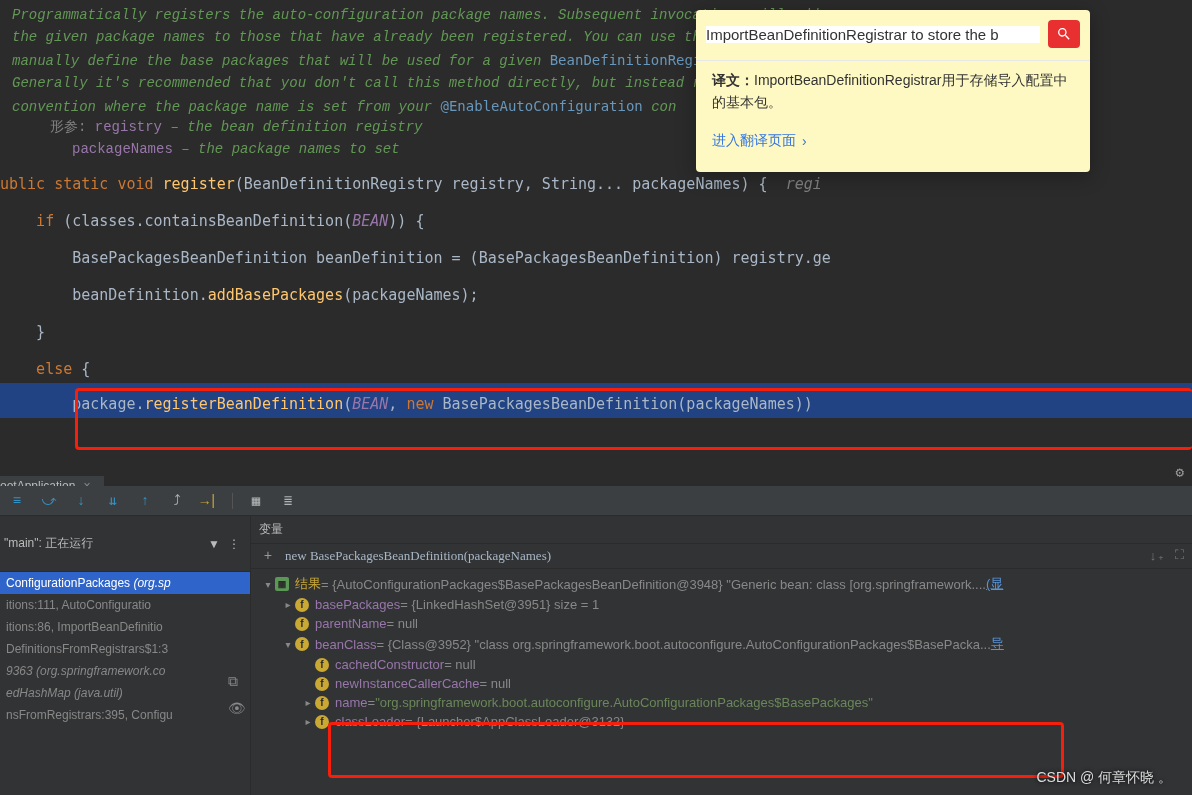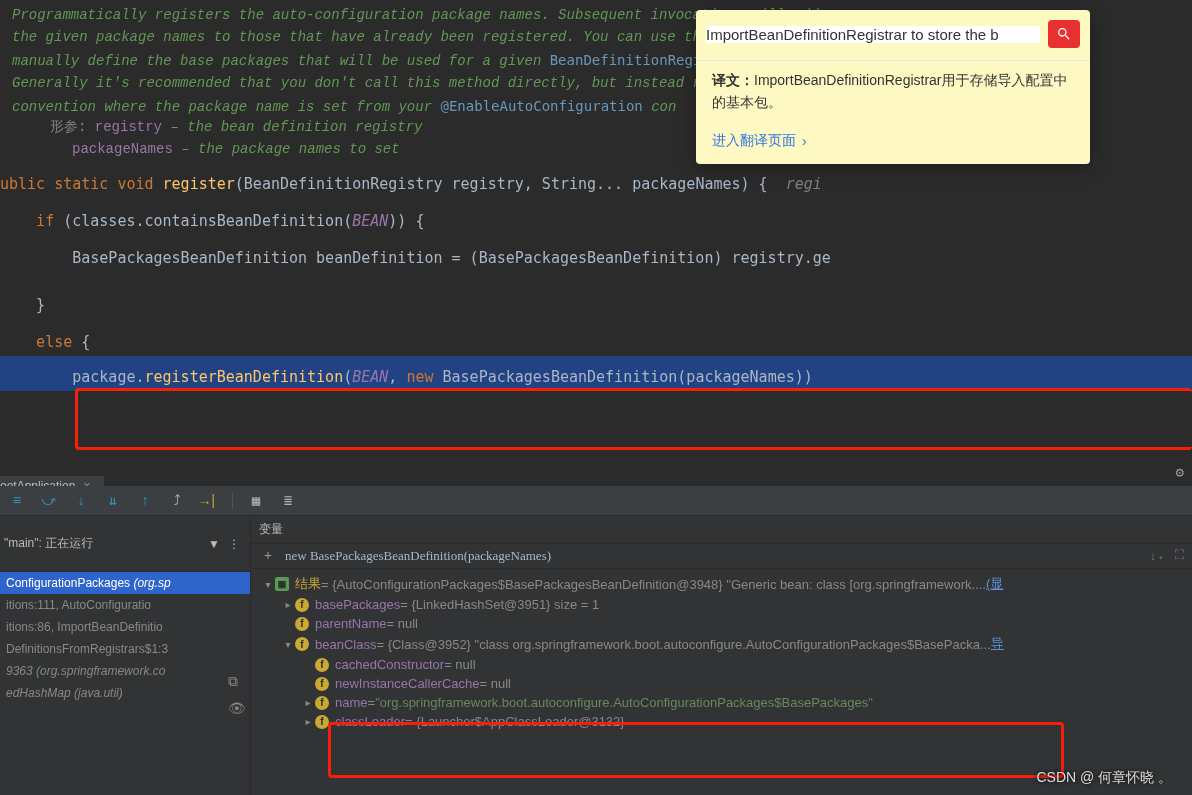--- a/index.html
+++ b/index.html
@@ -36,21 +36,21 @@
   font-family:Arial,sans-serif;
   color:#333; font-size:14px;
   z-index:10;
 }
 .translate-search { display:flex; padding:10px 10px 4px 10px; gap:8px; align-items:center; }
 .translate-search input { flex:1; border:none; outline:none; font-size:15px; color:#333; font-family:Arial; }
 .search-btn { width:32px; height:28px; background:#e83030; border-radius:4px; display:flex; align-items:center; justify-content:center; cursor:pointer; }
 .search-btn svg { width:16px; height:16px; fill:#fff; }
 .translate-body { padding:0 16px 4px 16px; line-height:1.6; }
 .translate-label { font-weight:bold; }
-.translate-link { padding:0 16px 14px 16px; color:#3476e0; cursor:pointer; display:flex; align-items:center; gap:6px; font-size:14px; }
+.translate-link { padding:0 16px 22px 16px; color:#3476e0; cursor:pointer; display:flex; align-items:center; gap:6px; font-size:14px; }
 .translate-divider { border-top:1px solid #e8e8e8; margin:8px 0; }
 
 .run-tab { position:absolute; left:0; top:476px; background:#3c3f41; padding:3px 14px 5px 0; color:#bbb; font-size:12px; display:flex; align-items:center; font-family:Arial; }
 .run-tab .close-x { margin-left:8px; color:#888; }
 .gear-icon { position:absolute; right:8px; top:464px; color:#999; }
 
 .debug-panel { position:absolute; left:0; top:486px; width:1192px; height:309px; background:#313335; }
 .debug-toolbar { height:30px; background:#3c3f41; border-bottom:1px solid #2b2b2b; display:flex; align-items:center; padding:0 8px; gap:14px; }
 .tb-icon { width:18px; height:18px; color:#afb1b3; cursor:pointer; display:inline-flex; align-items:center; justify-content:center; }
 .tb-sep { width:1px; height:16px; background:#555; }
@@ -102,20 +102,21 @@
   </div>
 </div>
 
 <div class="code">
   <div class="code-line"><span class="kw">ublic static void </span><span class="method">register</span><span class="ident">(BeanDefinitionRegistry registry, String... packageNames) {  </span><span class="comment">regi</span></div>
   <div class="code-line" style="height:10px"></div>
   <div class="code-line"><span class="kw">    if </span><span class="ident">(classes.containsBeanDefinition(</span><span class="const">BEAN</span><span class="ident">)) {</span></div>
   <div class="code-line" style="height:10px"></div>
   <div class="code-line"><span class="ident">        BasePackagesBeanDefinition beanDefinition = (BasePackagesBeanDefinition) registry.ge</span></div>
   <div class="code-line" style="height:10px"></div>
+  <div class="code-line"><span class="ident">        beanDefinition.</span><span class="method">addBasePackages</span><span class="ident">(packageNames);</span></div>
   <div class="code-line" style="height:10px"></div>
   <div class="code-line"><span class="ident">    }</span></div>
   <div class="code-line" style="height:10px"></div>
   <div class="code-line"><span class="kw">    else </span><span class="ident">{</span></div>
   <div class="code-line hl-line" style="height:8px"></div>
   <div class="code-line hl-line"><span class="ident">        package.</span><span class="method">registerBeanDefinition</span><span class="ident">(</span><span class="const">BEAN</span><span class="ident">, </span><span class="kw">new </span><span class="ident">BasePackagesBeanDefinition(packageNames))</span></div>
 </div>
 
 <div class="red-box1"></div>
 
@@ -167,20 +168,21 @@
           <span>⋮</span>
         </span>
       </div>
       <div class="frames-list">
         <div class="frame-item sel"><span>ConfigurationPackages</span> <span class="em">(org.sp</span></div>
         <div class="frame-item">itions:111, AutoConfiguratio</div>
         <div class="frame-item">itions:86, ImportBeanDefinitio</div>
         <div class="frame-item">DefinitionsFromRegistrars$1:3</div>
         <div class="frame-item"><span class="em">9363 (org.springframework.co</span></div>
         <div class="frame-item"><span class="em">edHashMap (java.util)</span></div>
+        <div class="frame-item">nsFromRegistrars:395, Configu</div>
       </div>
     </div>
     <div class="vars-panel">
       <div class="vars-tabs">
           <span>变量</span>
         </div>
       <div class="vars-eval">
         <span class="plus">+</span>
         <span class="expr">new BasePackagesBeanDefinition(packageNames)</span>
         <span class="right-icons">

